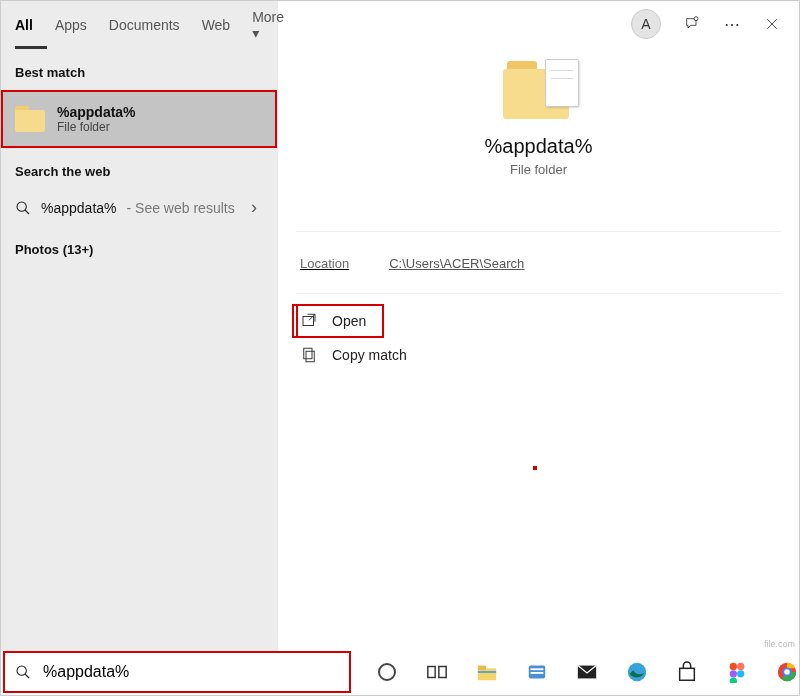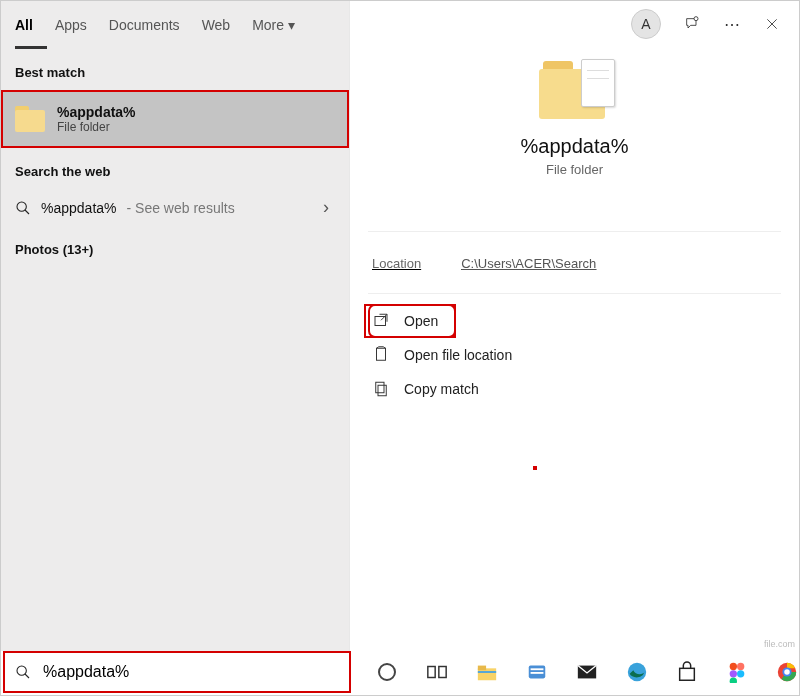--- a/index.html
+++ b/index.html
@@ -1,18 +1,18 @@
 <!DOCTYPE html>
 <html><head>
 <meta charset="utf-8">
 <style>
   * { box-sizing: border-box; font-family: "Segoe UI", Arial, sans-serif; }
   body { margin: 0; width: 800px; height: 696px; background: #fff; position: relative; overflow: hidden; border: 1px solid #ccc;}
   .panel { display: flex; height: 650px; }
-  .left { width: 348px; background: #edecec; display: flex; flex-direction: column; }
+  .left { width: 276px; background: #edecec; display: flex; flex-direction: column; }
   .right { flex: 1; background: #fff; padding-top: 60px; border-left:1px solid #e8e8e8; }
 
   .top-tabs { display: flex; align-items: center; height: 48px; padding-left: 14px; gap: 22px; font-size: 14px; color: #555; position:relative; }
   .top-tabs .tab { cursor: pointer; padding-bottom: 12px; padding-top:12px;}
   .top-tabs .active { font-weight: 600; color: #000;}
   .tab-underline { position: absolute; bottom: 0; left: 14px; width: 32px; height: 3px; background: #333; }
 
   .top-icons { position: absolute; right: 18px; top: 8px; display: flex; align-items: center; gap: 22px; }
   .avatar { width: 30px; height: 30px; border-radius: 50%; background: #e4e4e4; display:flex;align-items:center;justify-content:center;font-size:14px;color:#333;border:1px solid #ccc;}
   .feedback-icon, .more-icon, .close-icon { width: 18px; height: 18px; display:flex;align-items:center;justify-content:center; color:#333; font-size:16px; }
@@ -46,21 +46,21 @@
   .preview-sub{font-size:13px;color:#666;}
 
   .loc-row{display:flex;gap:40px;padding:24px 4px 22px;font-size:13px;border-top:1px solid #eee;margin-top:30px;text-decoration:underline;}
   .loc-label{color:#666;}
   .loc-link{color:#555;text-decoration:underline;}
 
   .action-list{border-top:1px solid #eee;padding-top:10px;}
   .action-item{display:flex;align-items:center;gap:14px;padding:8px 4px;font-size:14px;color:#222;}
   .action-icon{width:18px;height:18px;display:flex;}
   .action-icon svg{width:18px;height:18px;stroke:#333;fill:none;stroke-width:1.3;}
-  .open-hl{display:inline-block;border-radius:7px;}
+  .open-hl{display:inline-block;}
   .open-hl .action-item{border:2px solid #d40000;padding:6px 16px 6px 6px;margin-left:-4px;}
 
   .taskbar{position:absolute;left:0;right:0;bottom:0;height:46px;display:flex;align-items:center;}
   .search-box{width:348px;height:42px;margin:2px;border:2px solid #555;display:flex;align-items:center;padding:0 10px;gap:10px;background:#fff;}
   .search-box.hl-red{border:2px solid #d40000;}
   .search-box input{border:none;outline:none;font-size:16px;width:100%;}
   .tb-icons{display:flex;align-items:center;gap:26px;padding-left:22px;}
   .tb-icon{width:24px;height:24px;display:flex;align-items:center;justify-content:center;}
   .tb-icon svg{width:22px;height:22px;}
   .cortana{width:18px;height:18px;border:2px solid #444;border-radius:50%;}
@@ -154,29 +154,20 @@
                   <path d="M10 3h10v10"></path>
                   <line x1="20" y1="3" x2="12" y2="11"></line>
                 </svg>
             </span>
             <span>Open</span>
           </div>
         </span>
         <div class="action-item">
           <span class="action-icon">
             <svg viewBox="0 0 24 24">
-                <rect x="6" y="3" width="12" height="16"></rect>
-                <path d="M6 3l3-2h6l3 2"></path>
-              </svg>
-          </span>
-          <span>Open file location</span>
-        </div>
-        <div class="action-item">
-          <span class="action-icon">
-            <svg viewBox="0 0 24 24">
                 <rect x="5" y="3" width="11" height="14"></rect>
                 <rect x="8" y="7" width="11" height="14"></rect>
               </svg>
           </span>
           <span>Copy match</span>
         </div>
       </div>
     </div>
   </div>
 </div>

